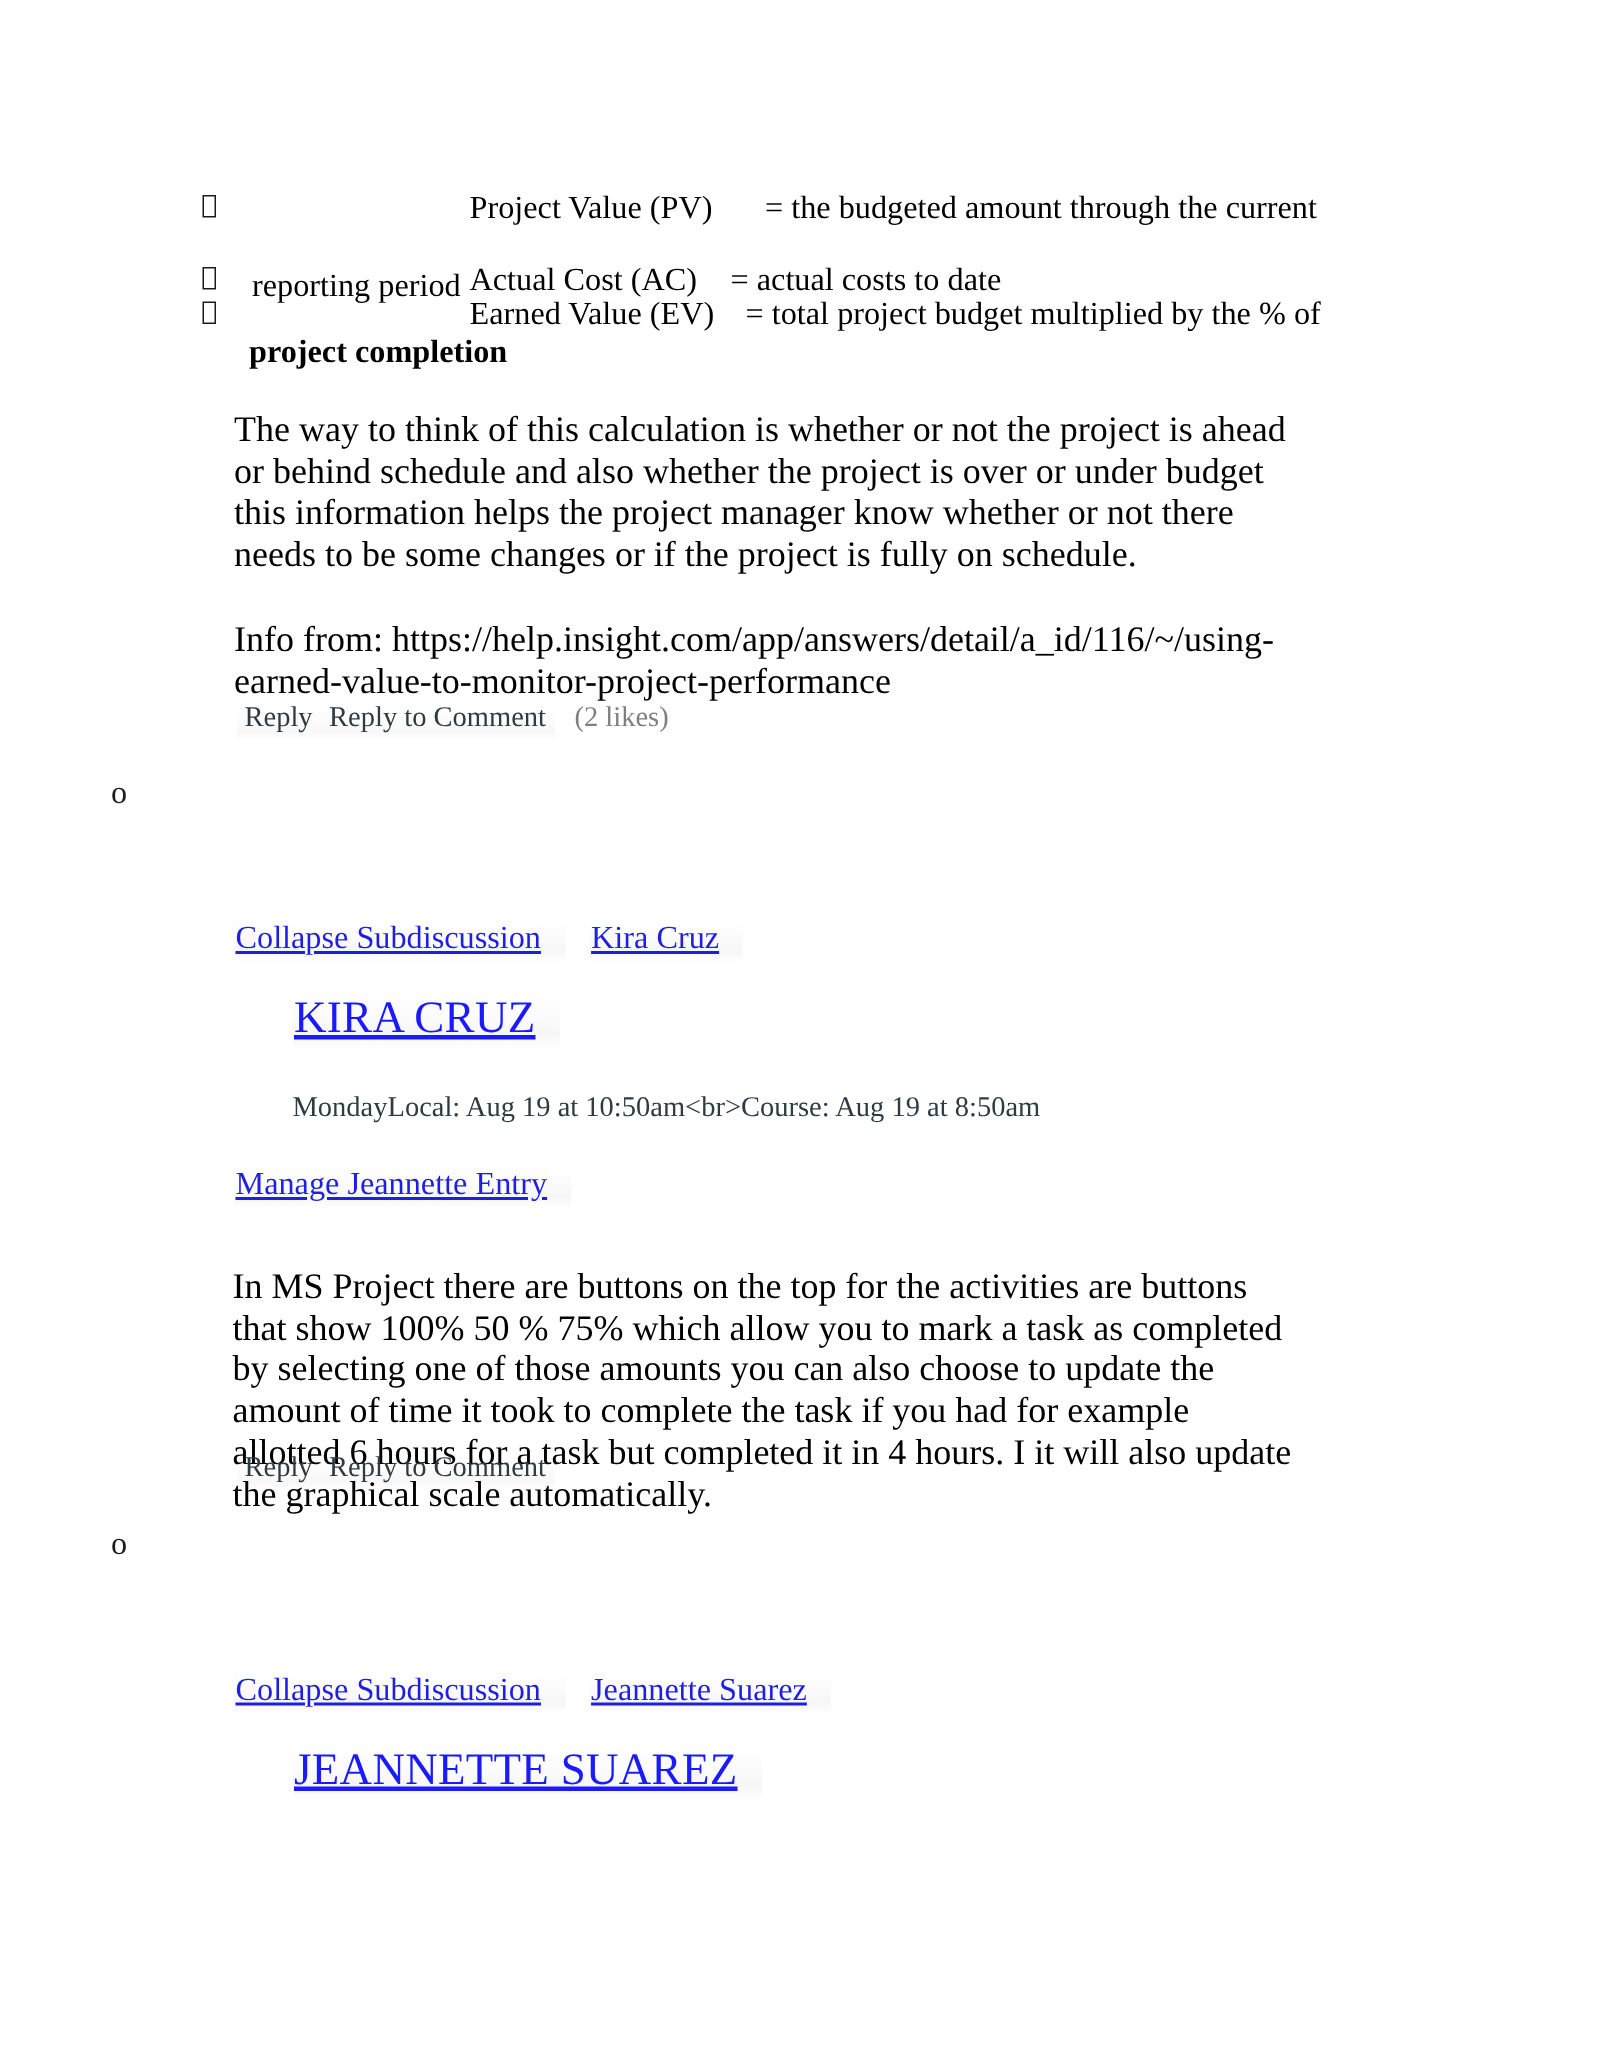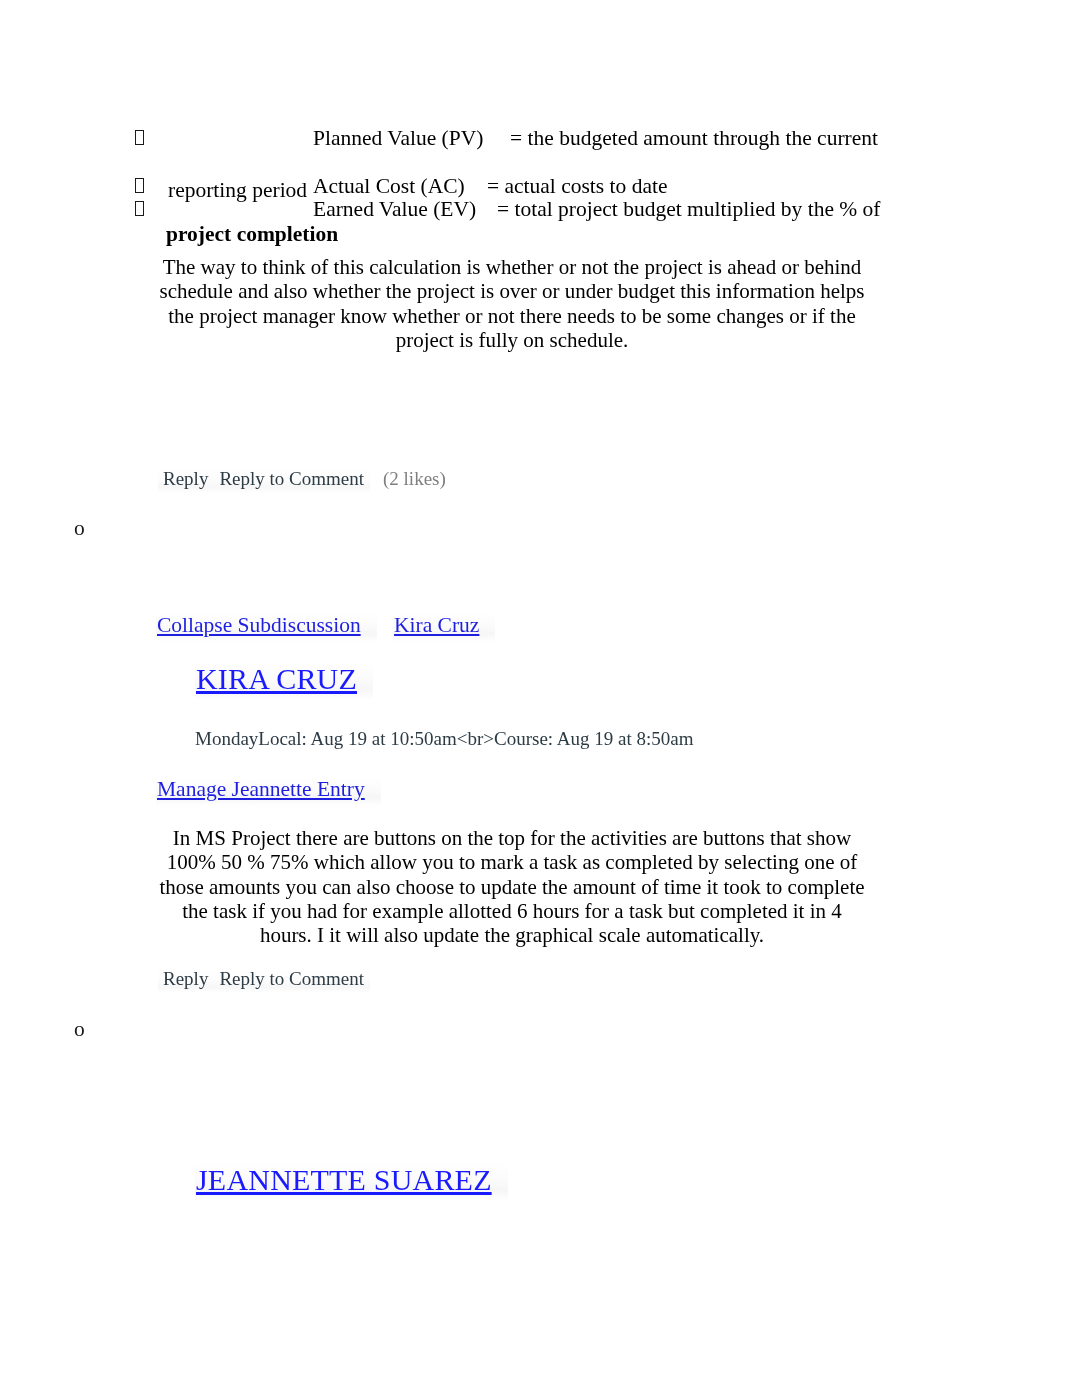--- a/index.html
+++ b/index.html
@@ -22,24 +22,25 @@
     background: #ffffff;
     overflow: hidden;
     font-size: 21.5px;
     line-height: 1.12;
   }
 
   
   .abs { position: absolute; }
 
   .body-para {
-    font-size: 21px;
+    font-size: 24px;
     line-height: 1.155;
     color: #000000;
-    text-align: center;
+    text-align: left;
+    margin-top: 19px;
   }
 
   
   .defn-row {
     position: absolute;
     left: 0;
     width: 100%;
   }
   .tofu {
     position: absolute;
@@ -126,21 +127,21 @@
     line-height: 1;
   }
 </style>
 </head>
 <body>
 
 <div class="page">
 
   <div class="defn-row" style="top:126px;">
     <span class="tofu" style="left:135px; top:4px;"></span>
-    <span class="defn-term" style="left:313px; top:0;">Planned Value (PV)</span>
+    <span class="defn-term" style="left:313px; top:0;">Project Value (PV)</span>
     <span class="defn-eq" style="left:510px; top:0;">= the budgeted amount through the current</span>
   </div>
   <div class="defn-row" style="top:150px;">
     <span class="defn-cont" style="left:168px; top:0;margin-top:28px;">reporting period</span>
   </div>
 
   <div class="defn-row" style="top:174px;">
     <span class="tofu" style="left:135px; top:4px;"></span>
     <span class="defn-term" style="left:313px; top:0;">Actual Cost (AC)</span>
     <span class="defn-eq" style="left:487px; top:0;">= actual costs to date</span>
@@ -150,20 +151,21 @@
     <span class="tofu" style="left:135px; top:4px;"></span>
     <span class="defn-term" style="left:313px; top:0;">Earned Value (EV)</span>
     <span class="defn-eq" style="left:497px; top:0;">= total project budget multiplied by the % of</span>
   </div>
   <div class="defn-row" style="top:222px;">
     <span class="defn-cont" style="left:166px; top:0;font-weight:bold;">project completion</span>
   </div>
 
   <div class="abs body-para" style="left:156px; top:255px; width:712px;">The way to think of this calculation is whether or not the project is ahead or behind schedule and also whether the project is over or under budget this information helps the project manager know whether or not there needs to be some changes or if the project is fully on schedule.</div>
 
+  <div class="abs body-para" style="left:156px; top:395px; width:726px;">Info from: https://help.insight.com/app/answers/detail/a_id/116/~/using-earned-value-to-monitor-project-performance</div>
 
   <div class="reply-bar" style="left:158px; top:468px;">
     <a class="reply-link" href="#">Reply</a><a class="reply-link" href="#">Reply to Comment</a><span class="likes">(2 likes)</span>
   </div>
 
   <div class="o-marker" style="left:74px; top:518px;">o</div>
 
   <div class="abs" style="left:156px; top:613px;">
     <a class="link link-shadow" href="#">Collapse Subdiscussion</a>
     <a class="link link-shadow" href="#" style="margin-left:11px;">Kira Cruz</a>
@@ -180,18 +182,22 @@
   </div>
 
   <div class="abs body-para" style="left:155px; top:826px; width:714px;">In MS Project there are buttons on the top for the activities are buttons that show 100% 50 % 75% which allow you to mark a task as completed by selecting one of those amounts you can also choose to update the amount of time it took to complete the task if you had for example allotted 6 hours for a task but completed it in 4 hours. I it will also update the graphical scale automatically.</div>
 
   <div class="reply-bar" style="left:158px; top:968px;">
     <a class="reply-link" href="#">Reply</a><a class="reply-link" href="#">Reply to Comment</a>
   </div>
 
   <div class="o-marker" style="left:74px; top:1019px;">o</div>
 
+  <div class="abs" style="left:156px; top:1114px;">
+    <a class="link link-shadow" href="#">Collapse Subdiscussion</a>
+    <a class="link link-shadow" href="#" style="margin-left:11px;">Jeannette Suarez</a>
+  </div>
 
   <div class="abs" style="left:195px; top:1163px;">
     <span class="heading-name link-shadow">JEANNETTE SUAREZ</span>
   </div>
 
 </div>
 
 </body></html>

